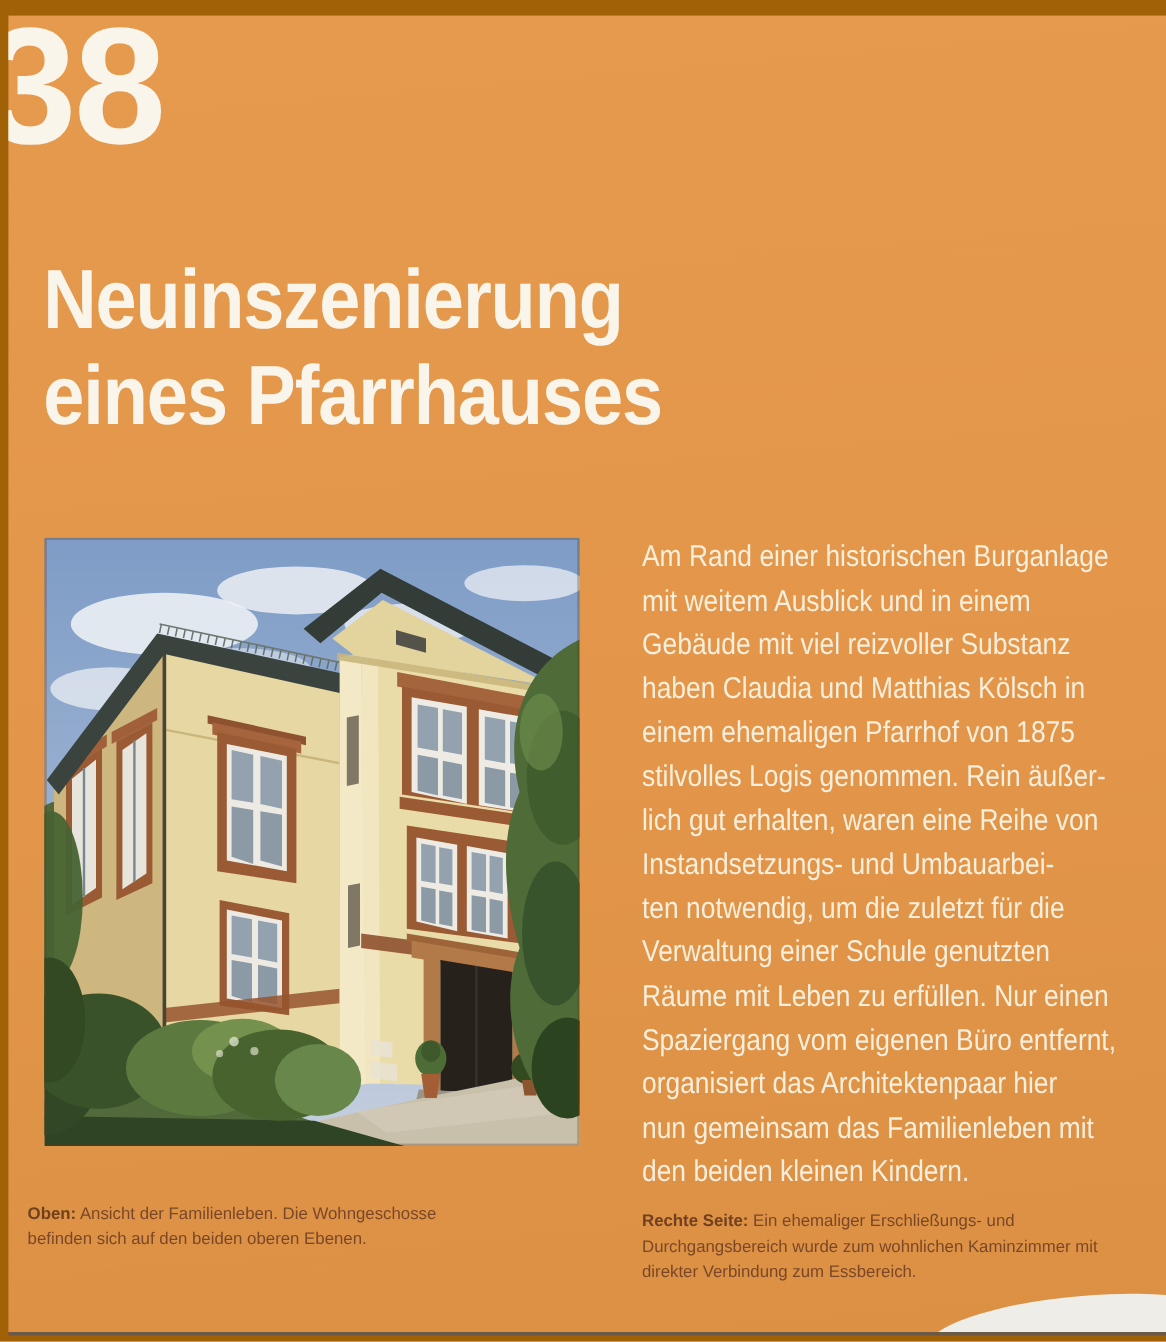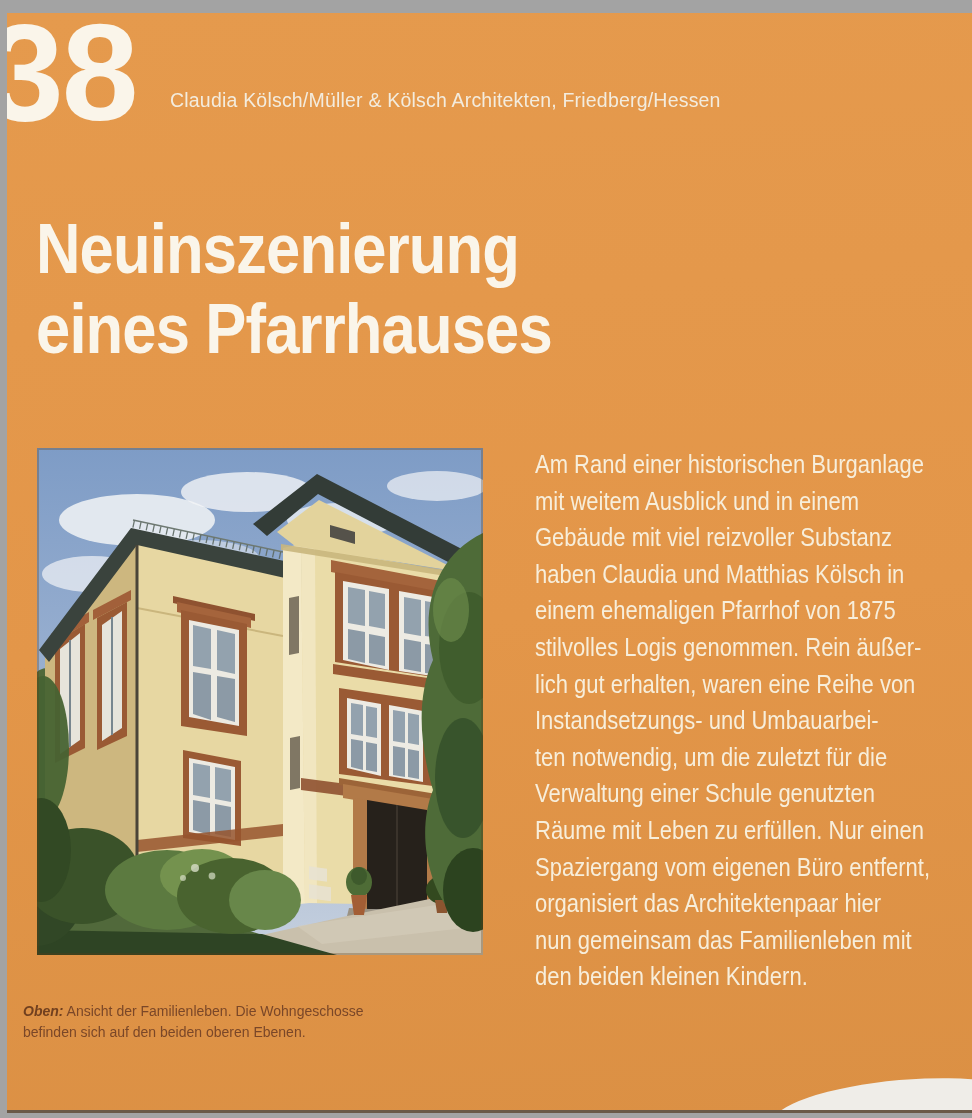--- a/index.html
+++ b/index.html
@@ -1,18 +1,18 @@
 <!DOCTYPE html>
 <html style="--page-orange: #E59A4D; --heading-white: #FAF5EA; --body-text: #F7EEDB; --caption-brown: #7A4728;"><head>
 <meta charset="utf-8">
 <style>
   html,body{margin:0;padding:0;background:#cfccc7;}
   .page{
     position:relative;width:972px;height:1118px;margin:0 auto;
-    background:#a3a3a3;overflow:hidden;
+    background:#a16207;overflow:hidden;
     font-family:"Liberation Sans",sans-serif;
   }
   .orange-page{
     position:absolute;left:7px;top:13px;width:965px;height:1097px;
     background:linear-gradient(175deg,var(--page-orange,#E59A4D) 0%,#E39649 55%,#DB9044 100%);
     overflow:hidden;
     border-bottom:3px solid #6B5947;
   }
   .page-number{
     position:absolute;left:-20px;top:-10px;
@@ -36,37 +36,36 @@
   .photo svg{display:block;width:446px;height:507px;}
   .intro{
     position:absolute;left:528px;top:433px;width:500px;
     font-size:25px;line-height:36.6px;color:var(--body-text,#F7EEDB);
     transform:scaleX(.88);transform-origin:left top;
   }
   .caption{
     position:absolute;font-size:14px;line-height:21px;
     color:var(--caption-brown,#7A4728);
   }
-  .caption strong{font-weight:700;color:#71401F;font-style:italic;}
+  .caption strong{font-weight:700;color:#71401F;}
   .caption-left{left:16px;top:988px;width:360px;}
   .caption-right{left:528px;top:994px;width:402px;}
   .corner-curl{
     position:absolute;right:-60px;bottom:-34px;width:260px;height:64px;
     background:#EFEDE8;border-radius:50%;transform:rotate(-5deg);
   }
 </style>
 </head>
 <body>
 
 <div class="page">
   <div class="orange-page">
 
     <div class="page-number">38</div>
 
-    <div class="byline">Claudia Kölsch/Müller &amp; Kölsch Architekten, Friedberg/Hessen</div>
 
     <div class="title">
       <div>Neuinszenierung</div>
       <div>eines Pfarrhauses</div>
     </div>
 
     <div class="photo">
       <svg viewBox="0 0 446 507" xmlns="http://www.w3.org/2000/svg">
         <defs>
           <linearGradient id="skyg" x1="0" y1="0" x2="0" y2="1">
@@ -255,16 +254,20 @@
         <div class="intro-line">organisiert das Architektenpaar hier</div>
         <div class="intro-line">nun gemeinsam das Familienleben mit</div>
         <div class="intro-line">den beiden kleinen Kindern.</div>
       </div>
 
     <div class="caption caption-left">
       <strong>Oben:</strong>
       <span>Ansicht der Familienleben. Die Wohngeschosse befinden sich auf den beiden oberen Ebenen.</span>
     </div>
 
+    <div class="caption caption-right">
+      <strong>Rechte Seite:</strong>
+      <span>Ein ehemaliger Erschließungs- und Durchgangsbereich wurde zum wohnlichen Kaminzimmer mit direkter Verbindung zum Essbereich.</span>
+    </div>
 
     <div class="corner-curl"></div>
   </div>
 </div>
 
 </body></html>

